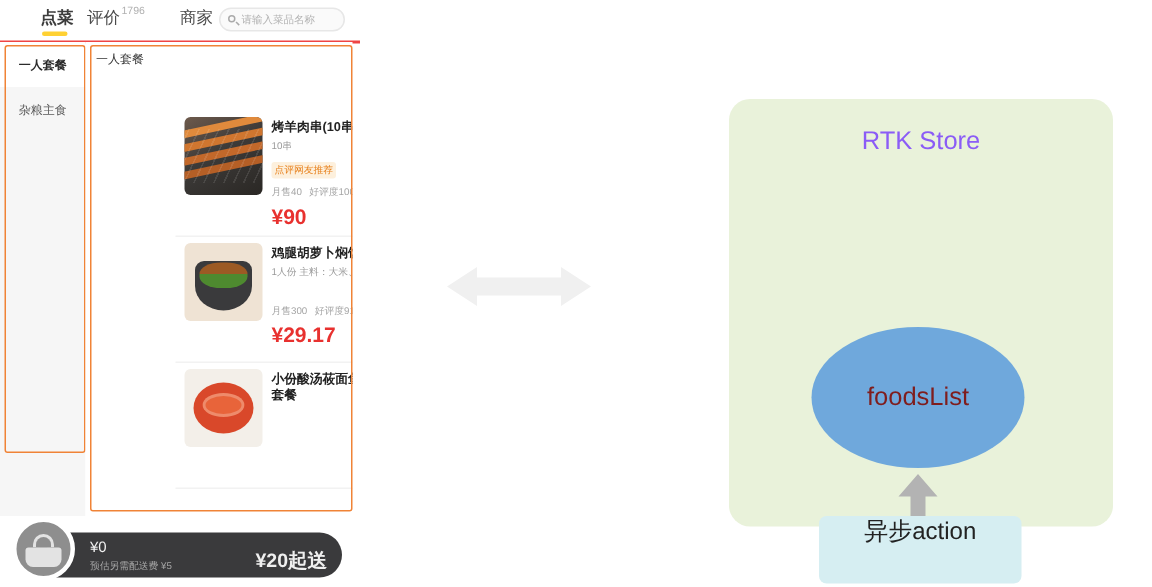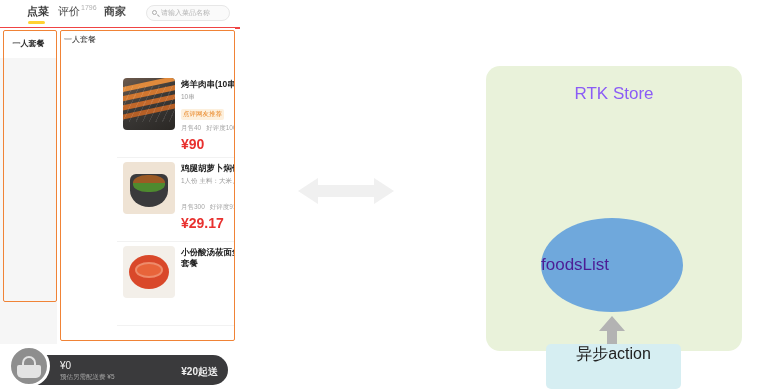--- a/index.html
+++ b/index.html
@@ -22,21 +22,21 @@
     border-bottom:2px solid #ef4444;
   }
   .tab{
     position:absolute;top:4px;
     font-size:11px;color:#3d3d3d;font-weight:bold;
     white-space:nowrap;
   }
   .tab .cnt{font-size:7px;font-weight:normal;color:#b0b0b0;vertical-align:top;margin-left:1px;}
   #tab-order{left:27px;}
   #tab-review{left:58px;font-weight:normal;color:#4a4a4a;}
-  #tab-shop{left:104px;font-weight:bold;color:#4a4a4a;}
+  #tab-shop{left:120px;font-weight:normal;color:#4a4a4a;}
   #tab-underline{
     position:absolute;left:28px;top:21px;width:17px;height:3px;
     background:#ffd133;border-radius:2px;
   }
   #search-box{
     position:absolute;left:146px;top:5px;width:84px;height:16px;
     border:1px solid #e7e7e7;border-radius:8px;background:#fafafa;
     display:flex;align-items:center;gap:2px;padding-left:5px;box-sizing:border-box;
   }
   #search-box .ph{font-size:7px;color:#b3b3b3;white-space:nowrap;}
@@ -111,40 +111,40 @@
     background:#3a3a3c;border-radius:15px;
   }
   #cart-icon{
     position:absolute;left:-4px;top:-10px;width:42px;height:42px;border-radius:50%;
     background:#8e8e8e;border:3px solid #ffffff;box-sizing:border-box;
   }
   #cart-icon::before{content:"";position:absolute;left:11px;top:8px;width:14px;height:9px;border-radius:7px 7px 0 0;border:2px solid #e3e3e3;border-bottom:none;box-sizing:border-box;}
   #cart-icon::after{content:"";position:absolute;left:6px;top:17px;width:24px;height:13px;border-radius:2px 2px 5px 5px;background:#e3e3e3;}
   #cart-total{position:absolute;left:48px;top:5px;font-size:10px;color:#f2f2f2;}
   #cart-sub{position:absolute;left:48px;top:18px;font-size:6.5px;color:#a6a6a6;}
-  #cart-min{position:absolute;right:10px;top:10px;font-size:10px;color:#efefef;font-weight:bold;}
+  #cart-min{position:absolute;right:10px;top:10px;font-size:13px;color:#efefef;font-weight:bold;}
 
   
   #double-arrow{position:absolute;left:298px;top:175px;width:96px;height:32px;}
 
   
   #rtk-store{
     position:absolute;left:486px;top:66px;width:256px;height:285px;
     background:#e9f2da;border-radius:14px;
   }
   #rtk-title{
     position:absolute;left:0;right:0;top:18px;text-align:center;
     font-size:17px;color:#8b5cf6;
   }
   #foods-ellipse{
     position:absolute;left:55px;top:152px;
     width:142px;height:94px;border-radius:50%;
     background:#6fa8dc;
-    display:flex;align-items:center;justify-content:flex-start;
-    color:#4c1d95;font-size:17px;
+    display:flex;align-items:center;justify-content:center;
+    color:#7f1d1d;font-size:17px;
   }
   #flow-arrow{position:absolute;left:110px;top:250px;width:32px;height:30px;}
   #action-box{
     position:absolute;left:60px;top:278px;width:135px;height:45px;
     background:#d6eef2;border-radius:5px;
     display:flex;align-items:flex-start;justify-content:center;
     font-size:16px;color:#222;
   }
 </style>
 </head>
@@ -166,20 +166,23 @@
 
     <div id="search-box">
       <span class="mag"></span>
       <span class="ph">请输入菜品名称</span>
     </div>
   </div>
 
   <div id="sidebar">
     <div class="cat-item active">
       <span>一人套餐</span>
+    </div>
+    <div class="cat-item">
+      <span>杂粮主食</span>
     </div>
   </div>
   <div id="sidebar-highlight"></div>
 
   <div id="food-panel">
     <div id="food-list">
 
       <div class="food-row">
         <div class="thumb t1"></div>
         <div class="finfo">

